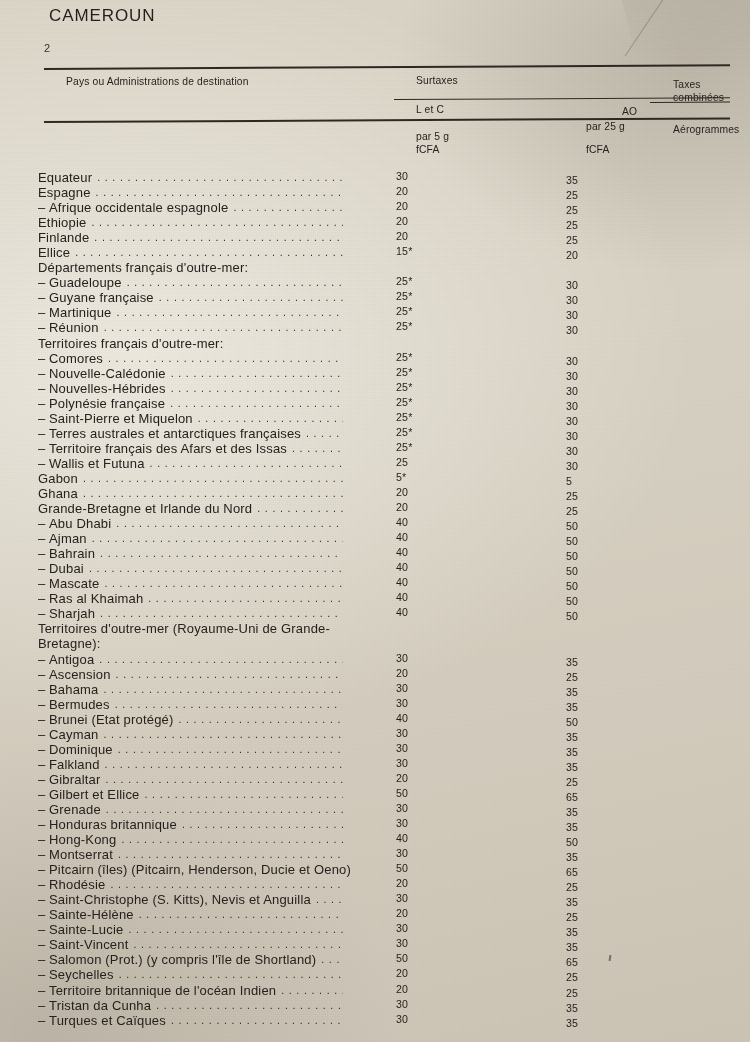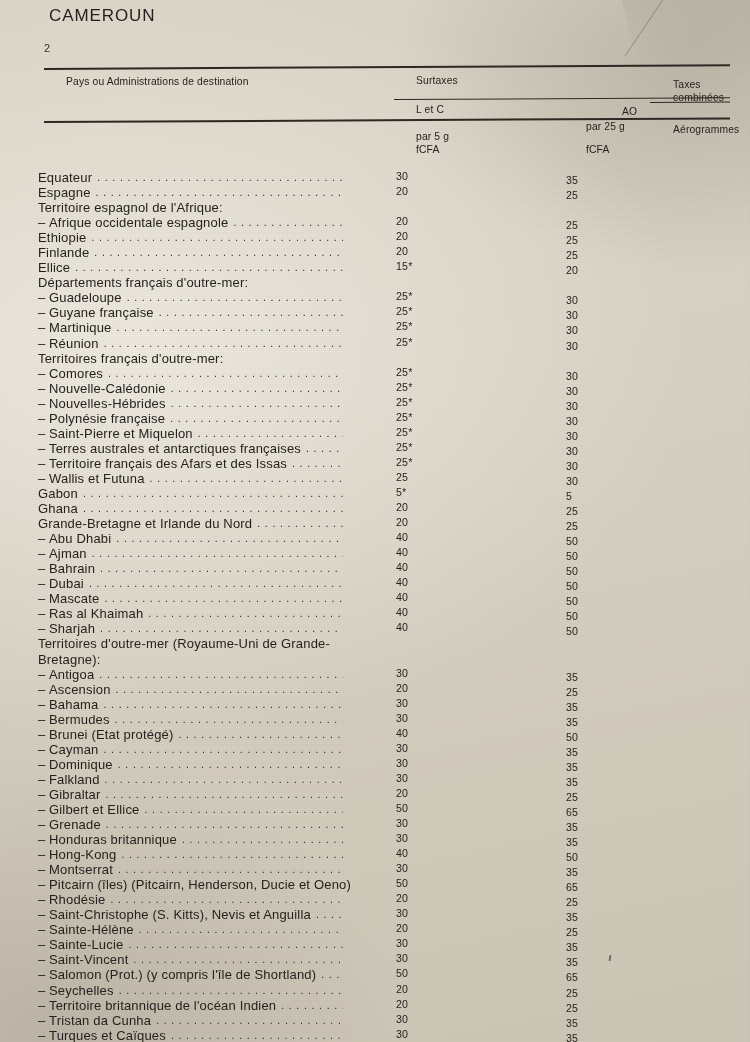--- a/index.html
+++ b/index.html
@@ -212,26 +212,20 @@
           <div class="v2">35</div>
         </div>
         <div class="row">
           <div class="name-cell">
             <span class="label">Espagne</span>
             <span class="leader"></span>
           </div>
           <div class="v1">20</div>
           <div class="v2">25</div>
         </div>
-        <div class="row heading">
-          <div class="name-cell">
-            <span class="label">Territoire espagnol de l'Afrique:</span>
-            <span class="leader"></span>
-          </div>
-        </div>
         <div class="row">
           <div class="name-cell">
             <span class="dash">–</span>
             <span class="label">Afrique occidentale espagnole</span>
             <span class="leader"></span>
           </div>
           <div class="v1">20</div>
           <div class="v2">25</div>
         </div>
         <div class="row">

